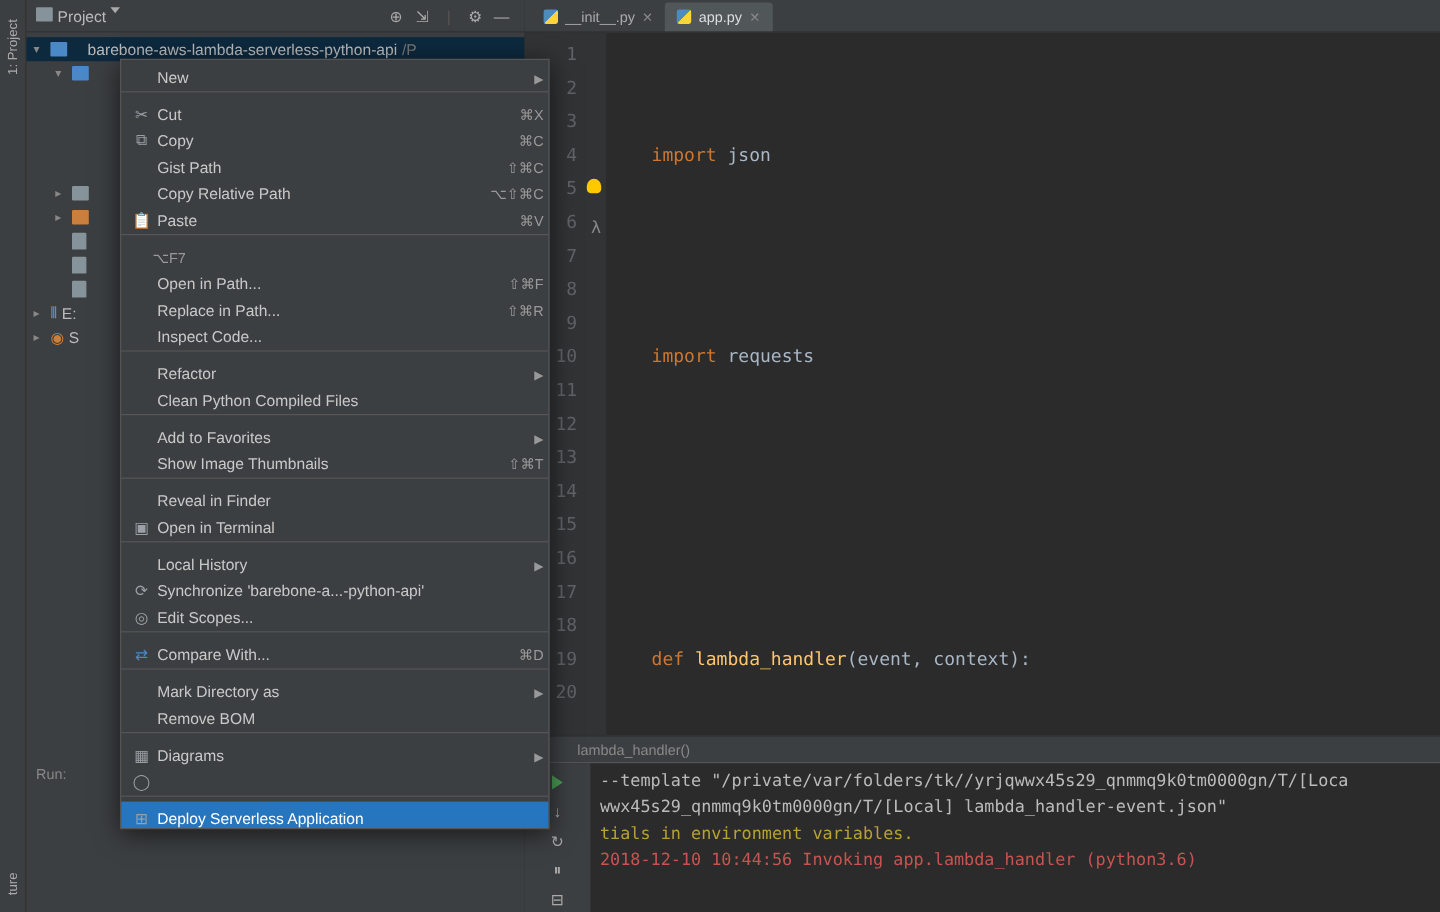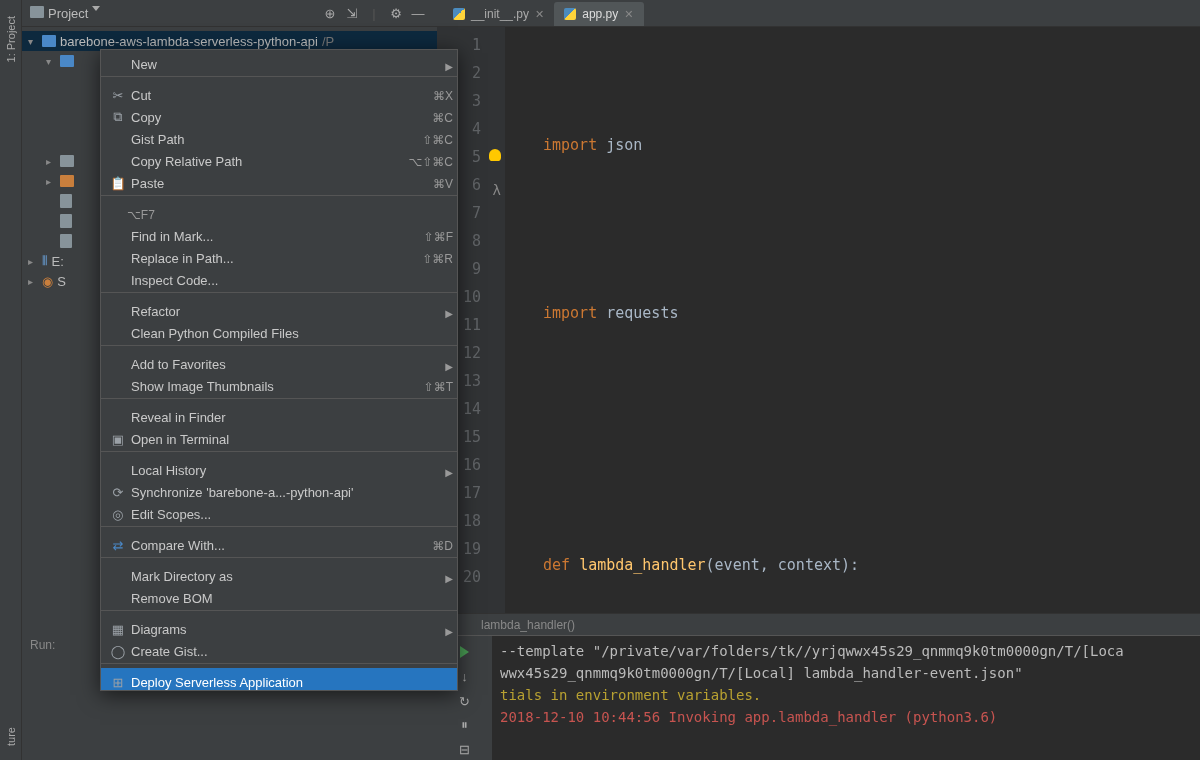--- a/index.html
+++ b/index.html
@@ -33,21 +33,21 @@
 .tabs { height: 27px; display: flex; align-items: flex-end; background: #3c3f41; border-bottom: 1px solid #323232; padding-left: 6px; }
 .tab { display: flex; align-items: center; height: 24px; padding: 0 10px; gap: 6px; cursor: pointer; color: #aaa; font-size: 12px; text-align: center; }
 .tab.active { background: #515658; color: #ddd; border-top-left-radius: 3px; border-top-right-radius: 3px; }
 .tab .py-icon { width: 12px; height: 12px; background: linear-gradient(135deg,#4b8bbe 50%,#ffd43b 50%); border-radius: 2px; display:inline-block; }
 .tab .close { color: #888; font-size: 11px; }
 .code-area { flex: 1; display: flex; font-family: "Menlo","Consolas",monospace; font-size: 15px; line-height: 28px; overflow: hidden; position: relative; }
 .gutter { width: 68px; text-align: right; padding-right: 24px; color: #606366; background: #313335; user-select: none; padding-top: 4px; position: relative; }
 .gutter .ln { height: 28px; position: relative; }
 .gutter .ln .lamb { position: absolute; right: -20px; top: 5px; color: #888; font-size: 14px; }
 .gutter .ln .bulb { position: absolute; right: -20px; top: 6px; width: 12px; height: 12px; background: #ffc800; border-radius: 50% 50% 30% 30%; }
-.code { flex: 1; padding: 4px 0 0 38px; color: #a9b7c6; white-space: pre; position: relative; margin-top: 16px; }
+.code { flex: 1; padding: 4px 0 0 38px; color: #a9b7c6; white-space: pre; position: relative; }
 .code .cline { height: 28px; }
 .code .hl-line { background: #323232; position: absolute; left: 0; right: 0; height: 28px; z-index: -1; }
 .kw { color: #cc7832; }
 .fn { color: #ffc66d; }
 .crumb { height: 22px; background: #3c3f41; border-top: 1px solid #323232; padding-left: 44px; font-size: 12px; color: #888; display: flex; align-items: center; }
 .run-panel { height: 125px; background: #2b2b2b; border-top: 1px solid #555; display: flex; }
 .run-label { position: absolute; left: 30px; top: 638px; font-size: 12px; color: #888; }
 .run-gutter { width: 55px; background: #3c3f41; display: flex; flex-direction: column; align-items: center; padding-top: 6px; gap: 4px; }
 .run-gutter .rbtn { width: 22px; height: 22px; display:flex; align-items:center; justify-content:center; cursor:pointer; color:#aaa; }
 .run-out { flex: 1; font-family: "Menlo","Consolas",monospace; font-size: 14px; line-height: 22px; padding: 4px 8px; white-space: pre; color: #bbb; overflow: hidden; }
@@ -76,21 +76,21 @@
       <div class="icon-btn">⊕</div>
       <div class="icon-btn">⇲</div>
       <div class="icon-btn" style="color:#555">|</div>
       <div class="icon-btn">⚙</div>
       <div class="icon-btn">—</div>
     </div>
     <div class="tree">
       <div class="tree-row sel" style="padding-left:6px;">
         <span class="caret">▾</span>
         <span class="folder-icon blue"></span>
-        <span style="white-space:nowrap;overflow:hidden;text-overflow:clip;max-width:300px;">barebone-aws-lambda-serverless-python-api</span>
+        <span style="white-space:nowrap;overflow:hidden;text-overflow:clip;max-width:300px;margin-left:13px;">barebone-aws-lambda-serverless-python-api</span>
         <span style="color:#777;">/P</span>
       </div>
       <div class="tree-row" style="padding-left:24px;">
         <span class="caret">▾</span>
         <span class="folder-icon blue"></span>
       </div>
       <div style="height:80px"></div>
       <div class="tree-row" style="padding-left:24px;">
         <span class="caret">▸</span>
         <span class="folder-icon"></span>
@@ -152,21 +152,21 @@
           <span class="mi-label">Paste</span>
           <span class="mi-shortcut">⌘V</span>
         </div>
       <div class="menu-sep"></div>
       <div class="menu-item">
           <span class="mi-icon"></span>
           <span class="mi-shortcut">⌥F7</span>
         </div>
       <div class="menu-item">
           <span class="mi-icon"></span>
-          <span class="mi-label">Find in Mark...</span>
+          <span class="mi-label">Open in Path...</span>
           <span class="mi-shortcut">⇧⌘F</span>
         </div>
       <div class="menu-item">
           <span class="mi-icon"></span>
           <span class="mi-label">Replace in Path...</span>
           <span class="mi-shortcut">⇧⌘R</span>
         </div>
       <div class="menu-item">
           <span class="mi-icon"></span>
           <span class="mi-label">Inspect Code...</span>
@@ -232,21 +232,20 @@
           <span class="mi-label">Remove BOM</span>
         </div>
       <div class="menu-sep"></div>
       <div class="menu-item">
           <span class="mi-icon">▦</span>
           <span class="mi-label">Diagrams</span>
           <span class="chev">▶</span>
         </div>
       <div class="menu-item">
           <span class="mi-icon">◯</span>
-          <span class="mi-label">Create Gist...</span>
         </div>
       <div class="menu-sep"></div>
       <div class="menu-item highlight">
           <span class="mi-icon">⊞</span>
           <span class="mi-label">Deploy Serverless Application</span>
         </div>
     </div>
   </div>
 
   <div class="editor-area">

